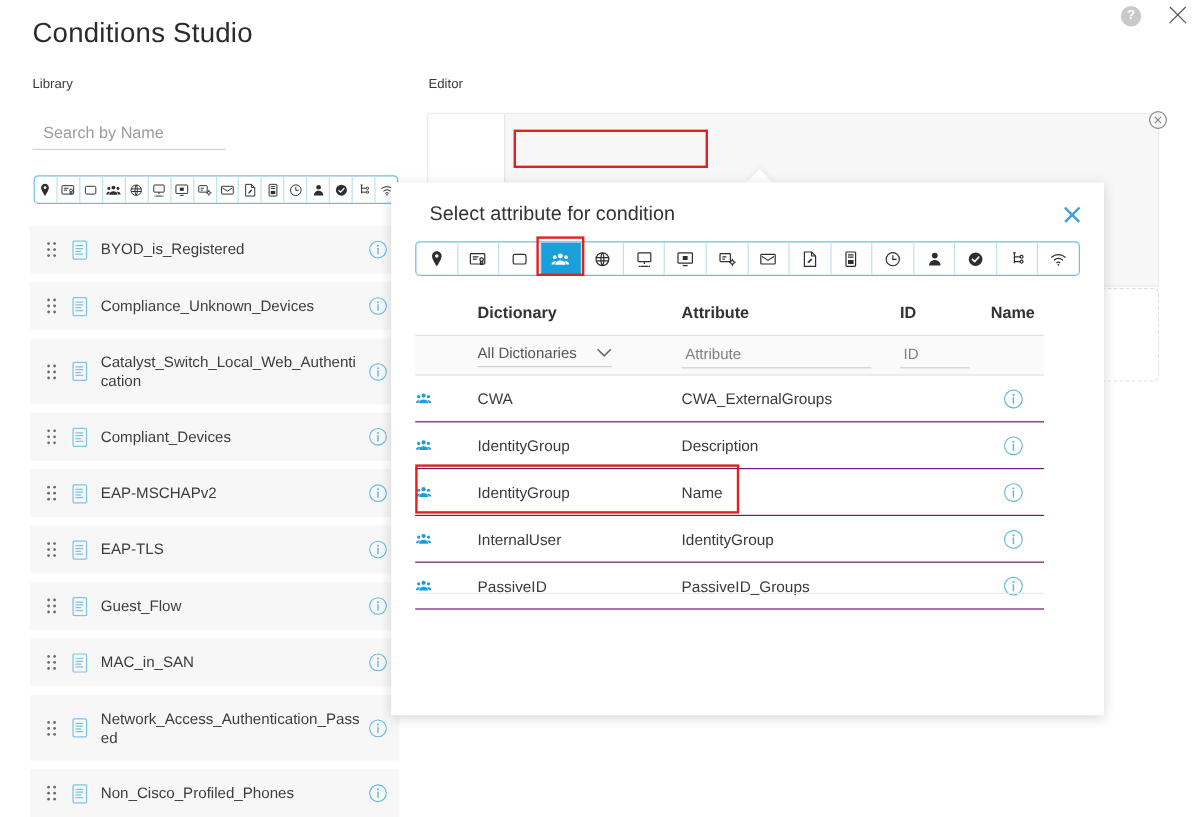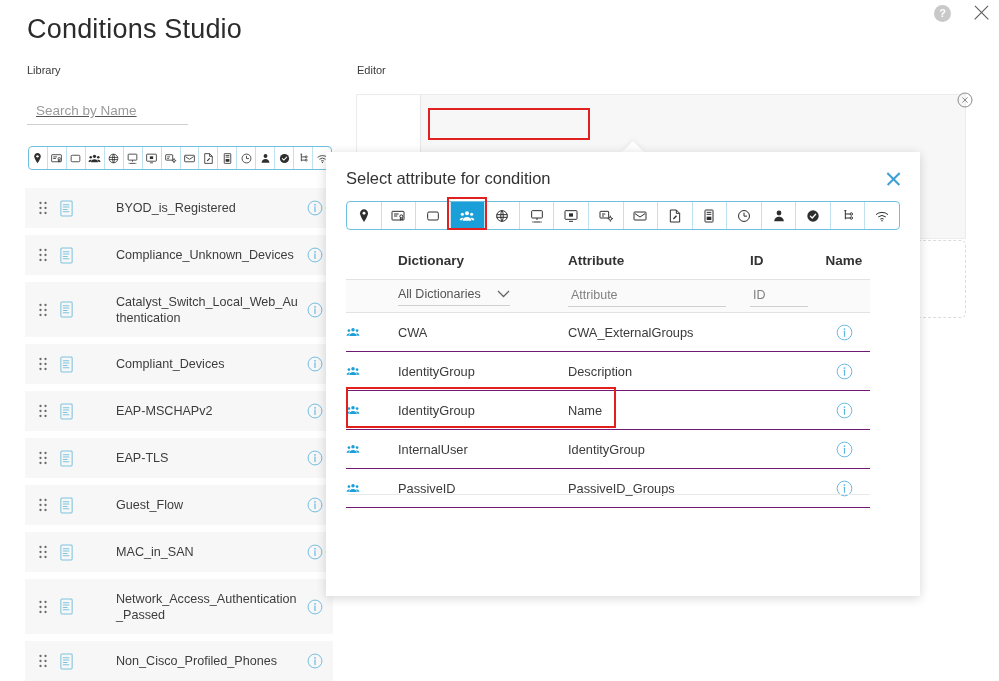--- a/index.html
+++ b/index.html
@@ -29,39 +29,38 @@
   }
   .close-x::before, .close-x::after {
     content: ""; position: absolute; left: 1px; top: 9px;
     width: 19px; height: 1.4px; background: #555;
   }
   .close-x::before { transform: rotate(45deg); }
   .close-x::after  { transform: rotate(-45deg); }
 
   .page-title {
     position: absolute; left: 27px; top: 14px;
-    font-size: 27px; color: #2b2b2b; font-weight: 400;
+    font-size: 23px; color: #2b2b2b; font-weight: 400;
     letter-spacing: .2px;
   }
 
   
   .sec-h {
     position: absolute; font-size: 11px; color: #3a3a3a; font-weight: 400;
   }
   #lib-h { left: 27px; top: 64px; }
   #ed-h  { left: 357px; top: 64px; }
 
   
   .search-wrap { position: absolute; left: 27px; top: 101px; width: 161px; }
   .search-input {
     width: 161px; border: none; border-bottom: 1px solid #cfcfcf;
     font-size: 13.5px; color: #555; padding: 2px 0 6px 9px;
     outline: none; background: transparent;
     font-family: "Liberation Sans", sans-serif;
-    text-decoration: underline;
   }
   .search-input::placeholder { color: #9b9b9b; }
 
   .lib-tabs {
     position: absolute; left: 28px; top: 146px;
     width: 304px; height: 24px;
     display: flex; border: 1px solid #6fc0e0; border-radius: 4px;
     overflow: hidden; background: #fff;
   }
   .lib-tabs .t {
@@ -78,21 +77,21 @@
   .lib-item {
     position: relative; background: #f7f7f7; height: 40px;
     margin-bottom: 7px; display: flex; align-items: center;
     padding: 0 10px 0 12px; cursor: pointer;
   }
   .lib-item.tall { height: 55px; }
   .grip { width: 12px; height: 16px; flex: none; margin-right: 10px; }
   .doc-icon { width: 15px; height: 17px; flex: none; margin-right: 10px; }
   .lib-name {
     font-size: 12.6px; color: #3d3d3d; flex: 1 1 auto;
-    line-height: 16px; word-break: break-all; padding-right: 6px; margin-left: 32px;
+    line-height: 16px; word-break: break-all; padding-right: 6px;
   }
   .info-i { width: 16px; height: 16px; flex: none; }
 
   
   .ed-card {
     position: absolute; left: 356px; top: 94px;
     width: 610px; height: 145px;
     background: #f7f7f7; border: 1px solid #ececec;
   }
   .ed-left-box {
@@ -131,21 +130,21 @@
   }
   .modal-caret {
     position: absolute; left: 621px; top: 141px;
     width: 0; height: 0;
     border-left: 12px solid transparent;
     border-right: 12px solid transparent;
     border-bottom: 12px solid #ffffff;
     filter: drop-shadow(0 -2px 2px rgba(0,0,0,.05));
   }
   .modal-title {
-    position: absolute; left: 20px; top: 17px;
+    position: absolute; left: 32px; top: 17px;
     font-size: 16.5px; color: #333; font-weight: 400;
   }
   .modal-x {
     position: absolute; right: 18px; top: 18px;
     width: 17px; height: 17px; cursor: pointer;
   }
   .modal-x::before, .modal-x::after {
     content: ""; position: absolute; left: 0; top: 8px;
     width: 17px; height: 1.6px; background: #3d9fd3;
   }

